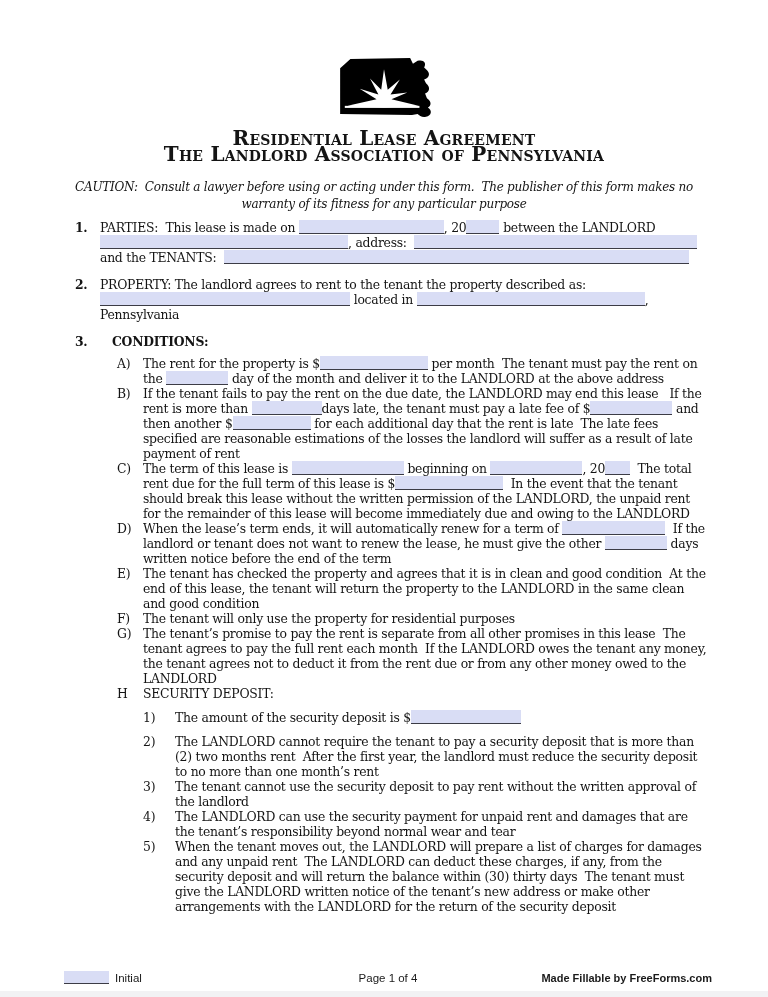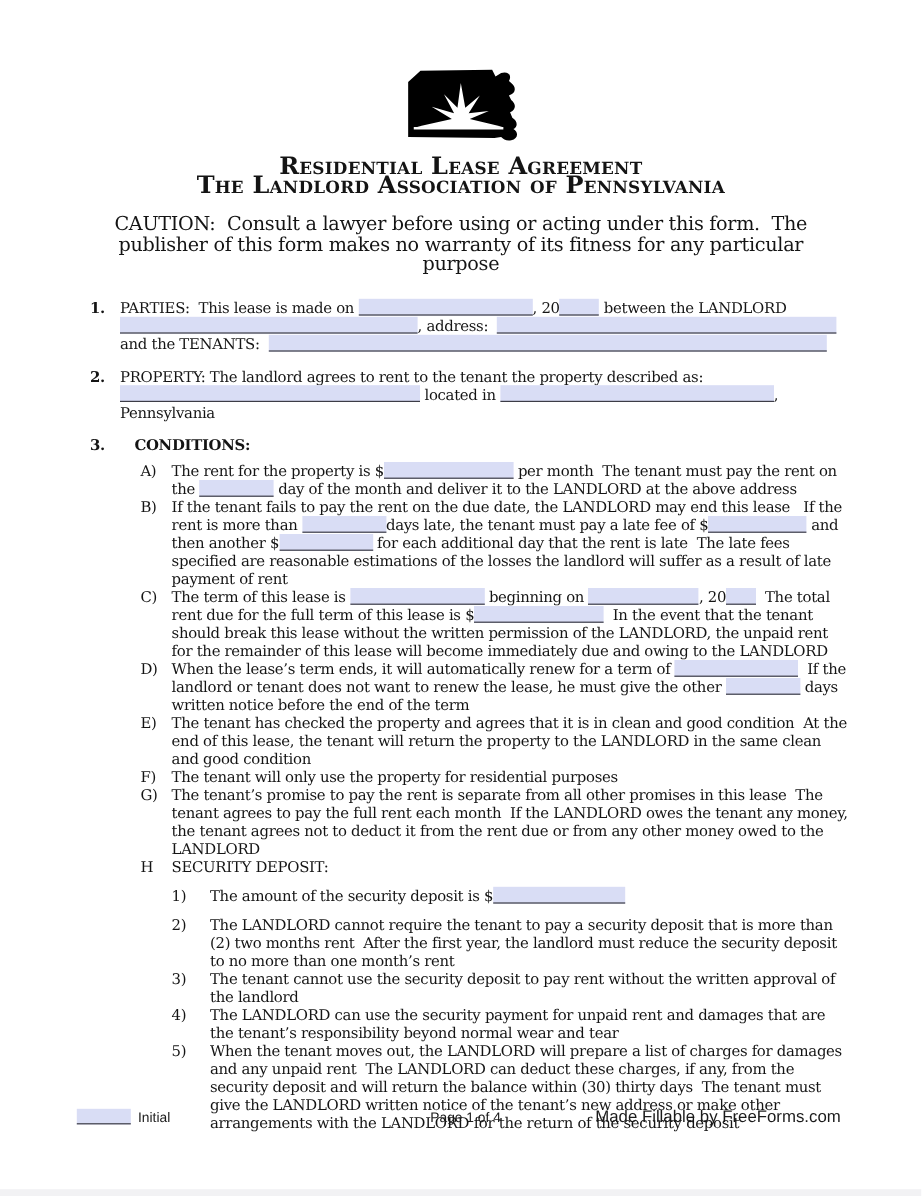--- a/index.html
+++ b/index.html
@@ -12,23 +12,23 @@
     font-family:"DejaVu Serif","Liberation Serif",serif;
     font-size:12.4px;line-height:15px;letter-spacing:-0.25px;
   }
   .logo{display:block;margin:52px auto 8px auto;}
   .title-block{text-align:center;}
   .doc-title{
     font-weight:bold;font-variant:small-caps;
     font-size:20px;line-height:16px;letter-spacing:0.2px;
   }
   .caution{
-    text-align:center;
-    margin:17px auto 20px auto;max-width:624px;
-    font-size:16px;line-height:16.5px;
+    font-style:italic;text-align:center;
+    margin:17px auto 8px auto;max-width:624px;
+    font-size:12px;line-height:16.5px;
     white-space:pre-wrap;
   }
   .content{padding:0 58px 0 75px;}
   .section{display:flex;margin-bottom:12px;}
   .sec-num{width:25px;flex:none;font-weight:bold;}
   .sec-body{flex:1;min-width:0;}
   .runs{white-space:pre-wrap;margin:0;}
   .b{font-weight:normal;}
   .sec-title{font-weight:bold;margin:0 0 7px 12px;}
   .letter-item{display:flex;}
@@ -43,22 +43,22 @@
     height:13px;
     vertical-align:-2px;
   }
   .footer{
     position:absolute;left:64px;right:56px;top:923px;
     display:flex;align-items:baseline;
     font-family:"Liberation Sans",sans-serif;
     font-size:11.5px;letter-spacing:0;
     color:#1a1a1a;
   }
-  .footer .zone{flex:1;}
-  .footer .zone.right{text-align:left;font-weight:400;font-size:14px;}
+  .footer .zone{flex:1;margin-top:48px;}
+  .footer .zone.right{text-align:right;font-weight:700;font-size:11px;}
   .footer .initial-blank{width:45px;height:12px;margin-right:6px;}
   .page-edge{
     position:absolute;left:0;right:0;bottom:0;height:6px;
     background:#f2f2f4;
   }
 </style>
 </head>
 <body>
 
 <div class="page">

